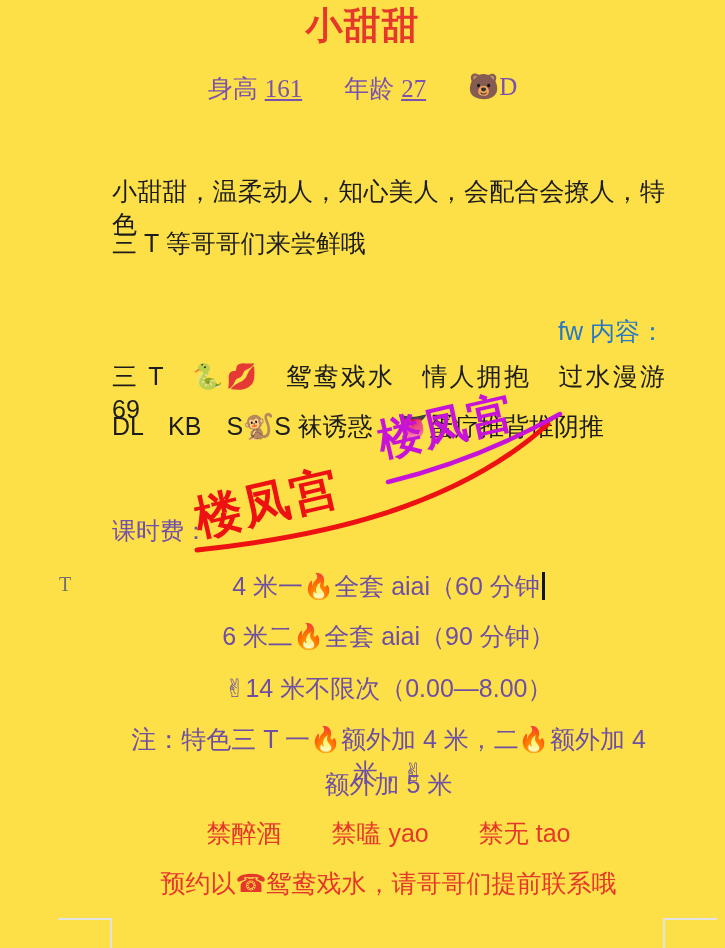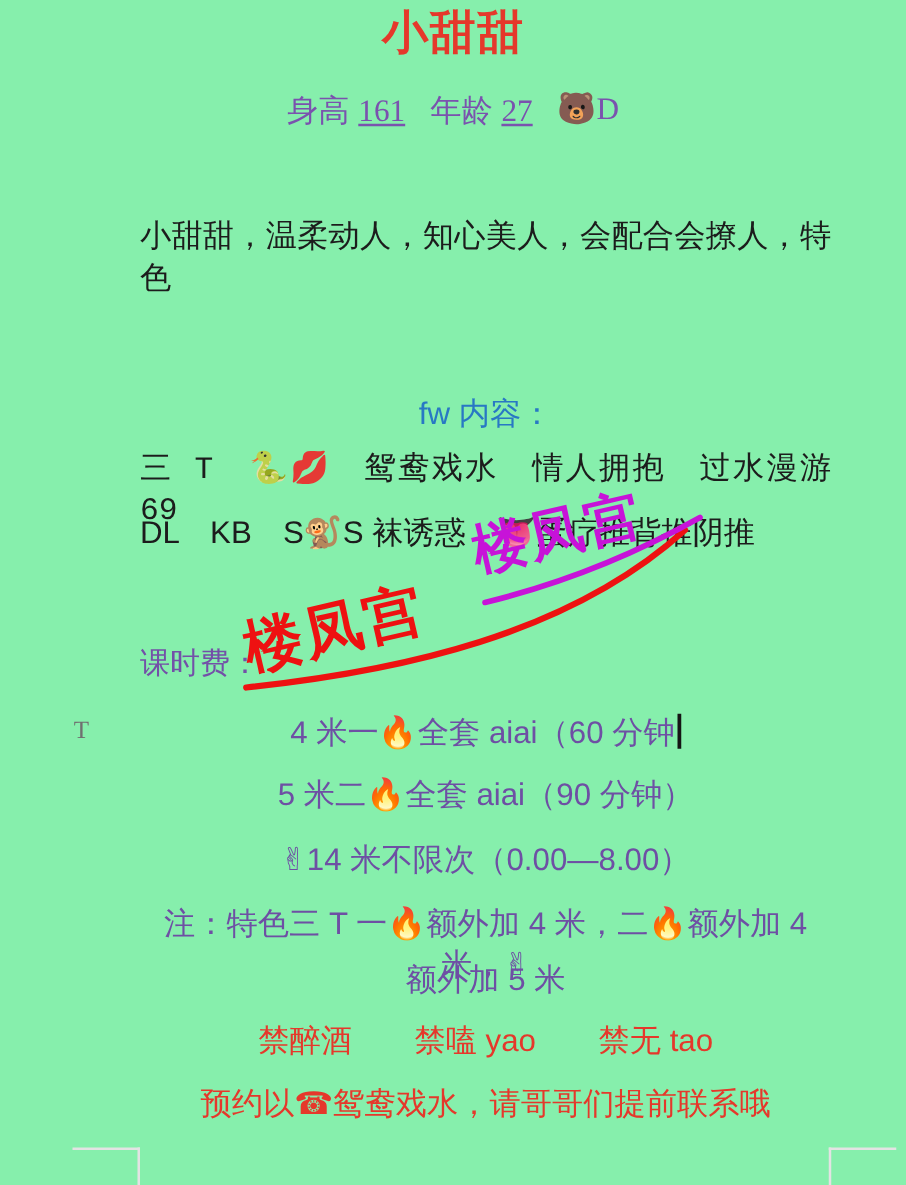--- a/index.html
+++ b/index.html
@@ -1,38 +1,38 @@
 <!DOCTYPE html>
 <html><head>
 <meta charset="utf-8">
 <style>
   html,body{margin:0;padding:0;background:#ffffff;}
   .canvas{
-    position:relative;width:725px;height:948px;margin:0 auto;background:#86efac;
+    position:relative;width:725px;height:948px;margin:0 auto;background:#fde047;
     overflow:hidden;font-family:"Liberation Sans","DejaVu Sans",sans-serif;
   }
   .line{position:absolute;line-height:1.3;white-space:pre;}
   .page-title{
     top:2px;left:0;right:0;text-align:center;font-size:37px;font-weight:bold;
     color:#e5382b;letter-spacing:1px;white-space:normal;
   }
   .stats-row{
     position:absolute;top:72px;left:0;right:0;display:flex;justify-content:center;
-    gap:20px;color:#7a52ae;font-size:25px;
+    gap:42px;color:#7a52ae;font-size:25px;
     font-family:"Liberation Serif","DejaVu Serif",serif;
   }
   .stat{display:flex;align-items:baseline;}
   .stat .val{margin-left:7px;text-decoration:underline;}
   .intro-line,.svc-line{
     left:112px;width:553px;color:#1c1c1c;font-size:25px;white-space:normal;
   }
-  .justify-last{text-align:justify;text-align-last:justify;white-space:normal;font-family:Liberation Mono, monospace;}
+  .justify-last{text-align:justify;text-align-last:justify;white-space:normal;}
   .intro-1{top:175px;}
   .intro-2{top:227px;}
-  .svc-heading{top:315px;left:112px;width:553px;text-align:center;color:#2878c4;font-size:25px;}
+  .svc-heading{top:315px;left:112px;width:553px;text-align:right;color:#2878c4;font-size:25px;}
   .svc-1{top:360px;}
   .svc-2{top:410px;}
   .fee-heading{top:515px;left:112px;color:#7350a8;font-size:24px;}
   .margin-t{
     top:571px;left:59px;color:#707070;font-size:20px;
     font-family:"Liberation Serif","DejaVu Serif",serif;
   }
   .price-line{left:112px;width:553px;text-align:center;color:#6e4fa4;font-size:25px;white-space:normal;}
   .p1{top:570px;}
   .p2{top:620px;}
@@ -73,32 +73,33 @@
       <span>年龄</span>
       <span class="val">27</span>
     </span>
     <span class="stat">
       <span>🐻</span>
       <span>D</span>
     </span>
   </div>
 
   <div class="line intro-line intro-1 justify-last">小甜甜，温柔动人，知心美人，会配合会撩人，特色</div>
+  <div class="line intro-line intro-2">三 T 等哥哥们来尝鲜哦</div>
 
   <div class="line svc-heading">fw 内容：</div>
   <div class="line svc-line svc-1 justify-last">三 T　🐍💋　鸳鸯戏水　情人拥抱　过水漫游　69</div>
   <div class="line svc-line svc-2">DL　KB　S🐒S 袜诱惑　👅蛋疗推背推阴推</div>
 
   <div class="line fee-heading">课时费：</div>
   <div class="line margin-t">T</div>
 
   <div class="line price-line p1">
     <span>4 米一🔥全套 aiai（60 分钟</span><span class="caret"></span>
   </div>
-  <div class="line price-line p2">5 米二🔥全套 aiai（90 分钟）</div>
+  <div class="line price-line p2">6 米二🔥全套 aiai（90 分钟）</div>
   <div class="line price-line p3">✌14 米不限次（0.00—8.00）</div>
   <div class="line price-line n1">注：特色三 T 一🔥额外加 4 米，二🔥额外加 4 米，✌</div>
   <div class="line price-line n2">额外加 5 米</div>
 
   <div class="line rule-line r1">禁醉酒　　禁嗑 yao　　禁无 tao</div>
   <div class="line rule-line r2">预约以☎鸳鸯戏水，请哥哥们提前联系哦</div>
 
   <svg class="wm-svg" width="725" height="948" viewBox="0 0 725 948">
     <path d="M197,550 C320,537 455,508 548,424" fill="none" stroke="#ee1111" stroke-width="5" stroke-linecap="round"></path>
     <path d="M388,482 Q478,460 560,414" fill="none" stroke="#c713d8" stroke-width="4.5" stroke-linecap="round"></path>

